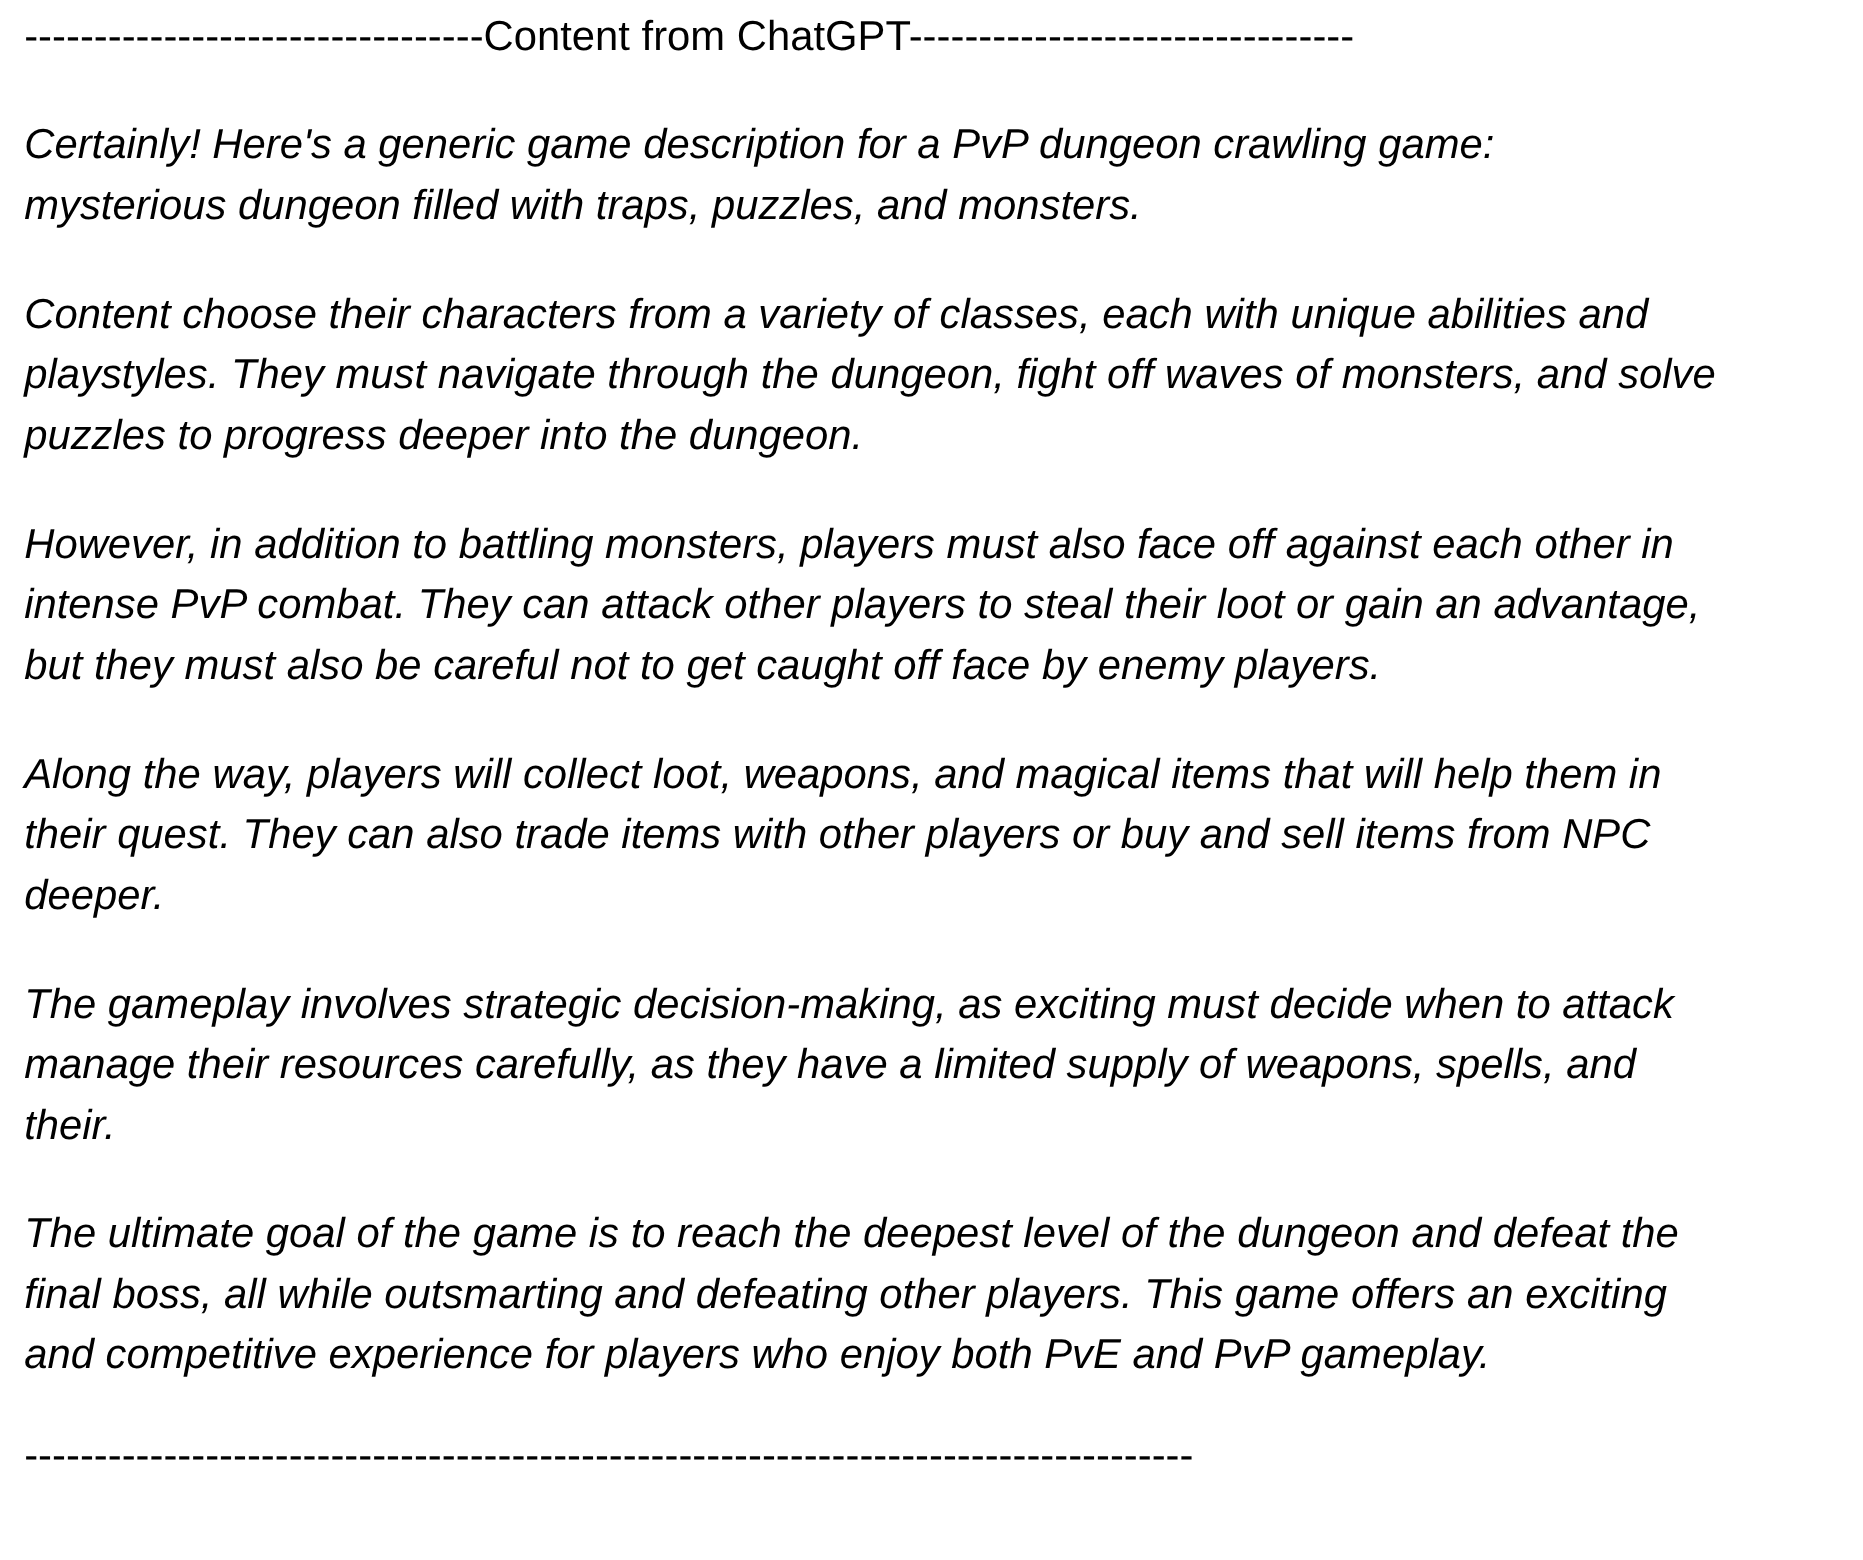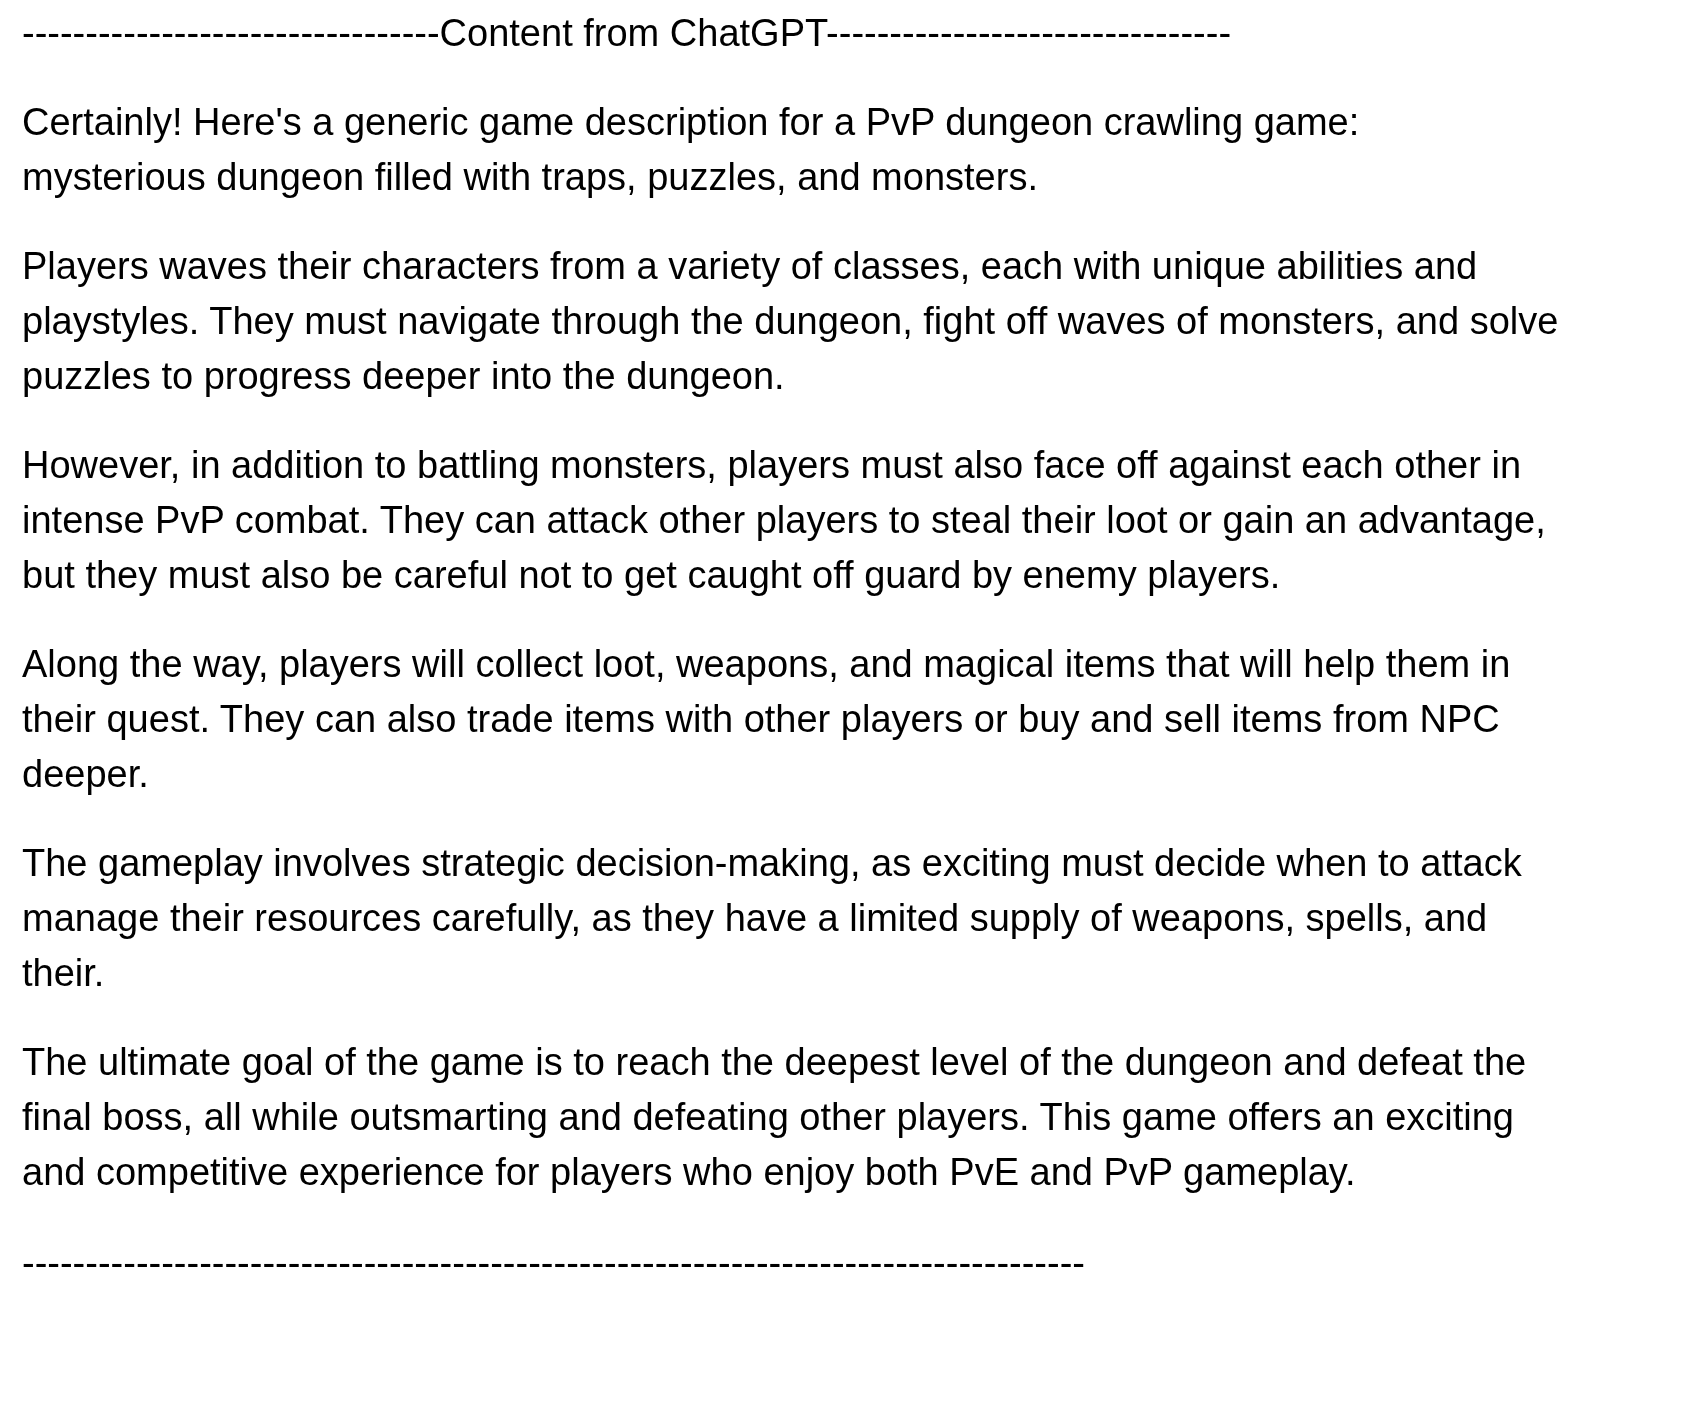--- a/index.html
+++ b/index.html
@@ -21,21 +21,22 @@
     box-sizing: border-box;
     width: 1389px;
     height: 1418px;
     padding: 6px 30px 0 22px;
   }
   .header-line {
     white-space: pre;
     letter-spacing: 0;
   }
   .paragraph {
-    margin-top: 34px;
+    margin-top: 44px;
+    font-style: italic;
   }
   .text-line {
     white-space: pre;
   }
   .footer-line {
     margin-top: 36px;
     white-space: pre;
     overflow: hidden;
   }
 </style>
@@ -45,29 +46,29 @@
 <div class="page">
 
   <div class="header-line"><span>---------------------------------</span><span>Content from ChatGPT</span><span>--------------------------------</span></div>
 
   <div class="paragraph">
     <div class="text-line">Certainly! Here's a generic game description for a PvP dungeon crawling game:</div>
     <div class="text-line">mysterious dungeon filled with traps, puzzles, and monsters.</div>
   </div>
 
   <div class="paragraph">
-    <div class="text-line">Players waves their characters from a variety of classes, each with unique abilities and</div>
+    <div class="text-line">Content choose their characters from a variety of classes, each with unique abilities and</div>
     <div class="text-line">playstyles. They must navigate through the dungeon, fight off waves of monsters, and solve</div>
     <div class="text-line">puzzles to progress deeper into the dungeon.</div>
   </div>
 
   <div class="paragraph">
     <div class="text-line">However, in addition to battling monsters, players must also face off against each other in</div>
     <div class="text-line">intense PvP combat. They can attack other players to steal their loot or gain an advantage,</div>
-    <div class="text-line">but they must also be careful not to get caught off guard by enemy players.</div>
+    <div class="text-line">but they must also be careful not to get caught off face by enemy players.</div>
   </div>
 
   <div class="paragraph">
     <div class="text-line">Along the way, players will collect loot, weapons, and magical items that will help them in</div>
     <div class="text-line">their quest. They can also trade items with other players or buy and sell items from NPC</div>
     <div class="text-line">deeper.</div>
   </div>
 
   <div class="paragraph">
     <div class="text-line">The gameplay involves strategic decision-making, as exciting must decide when to attack</div>

